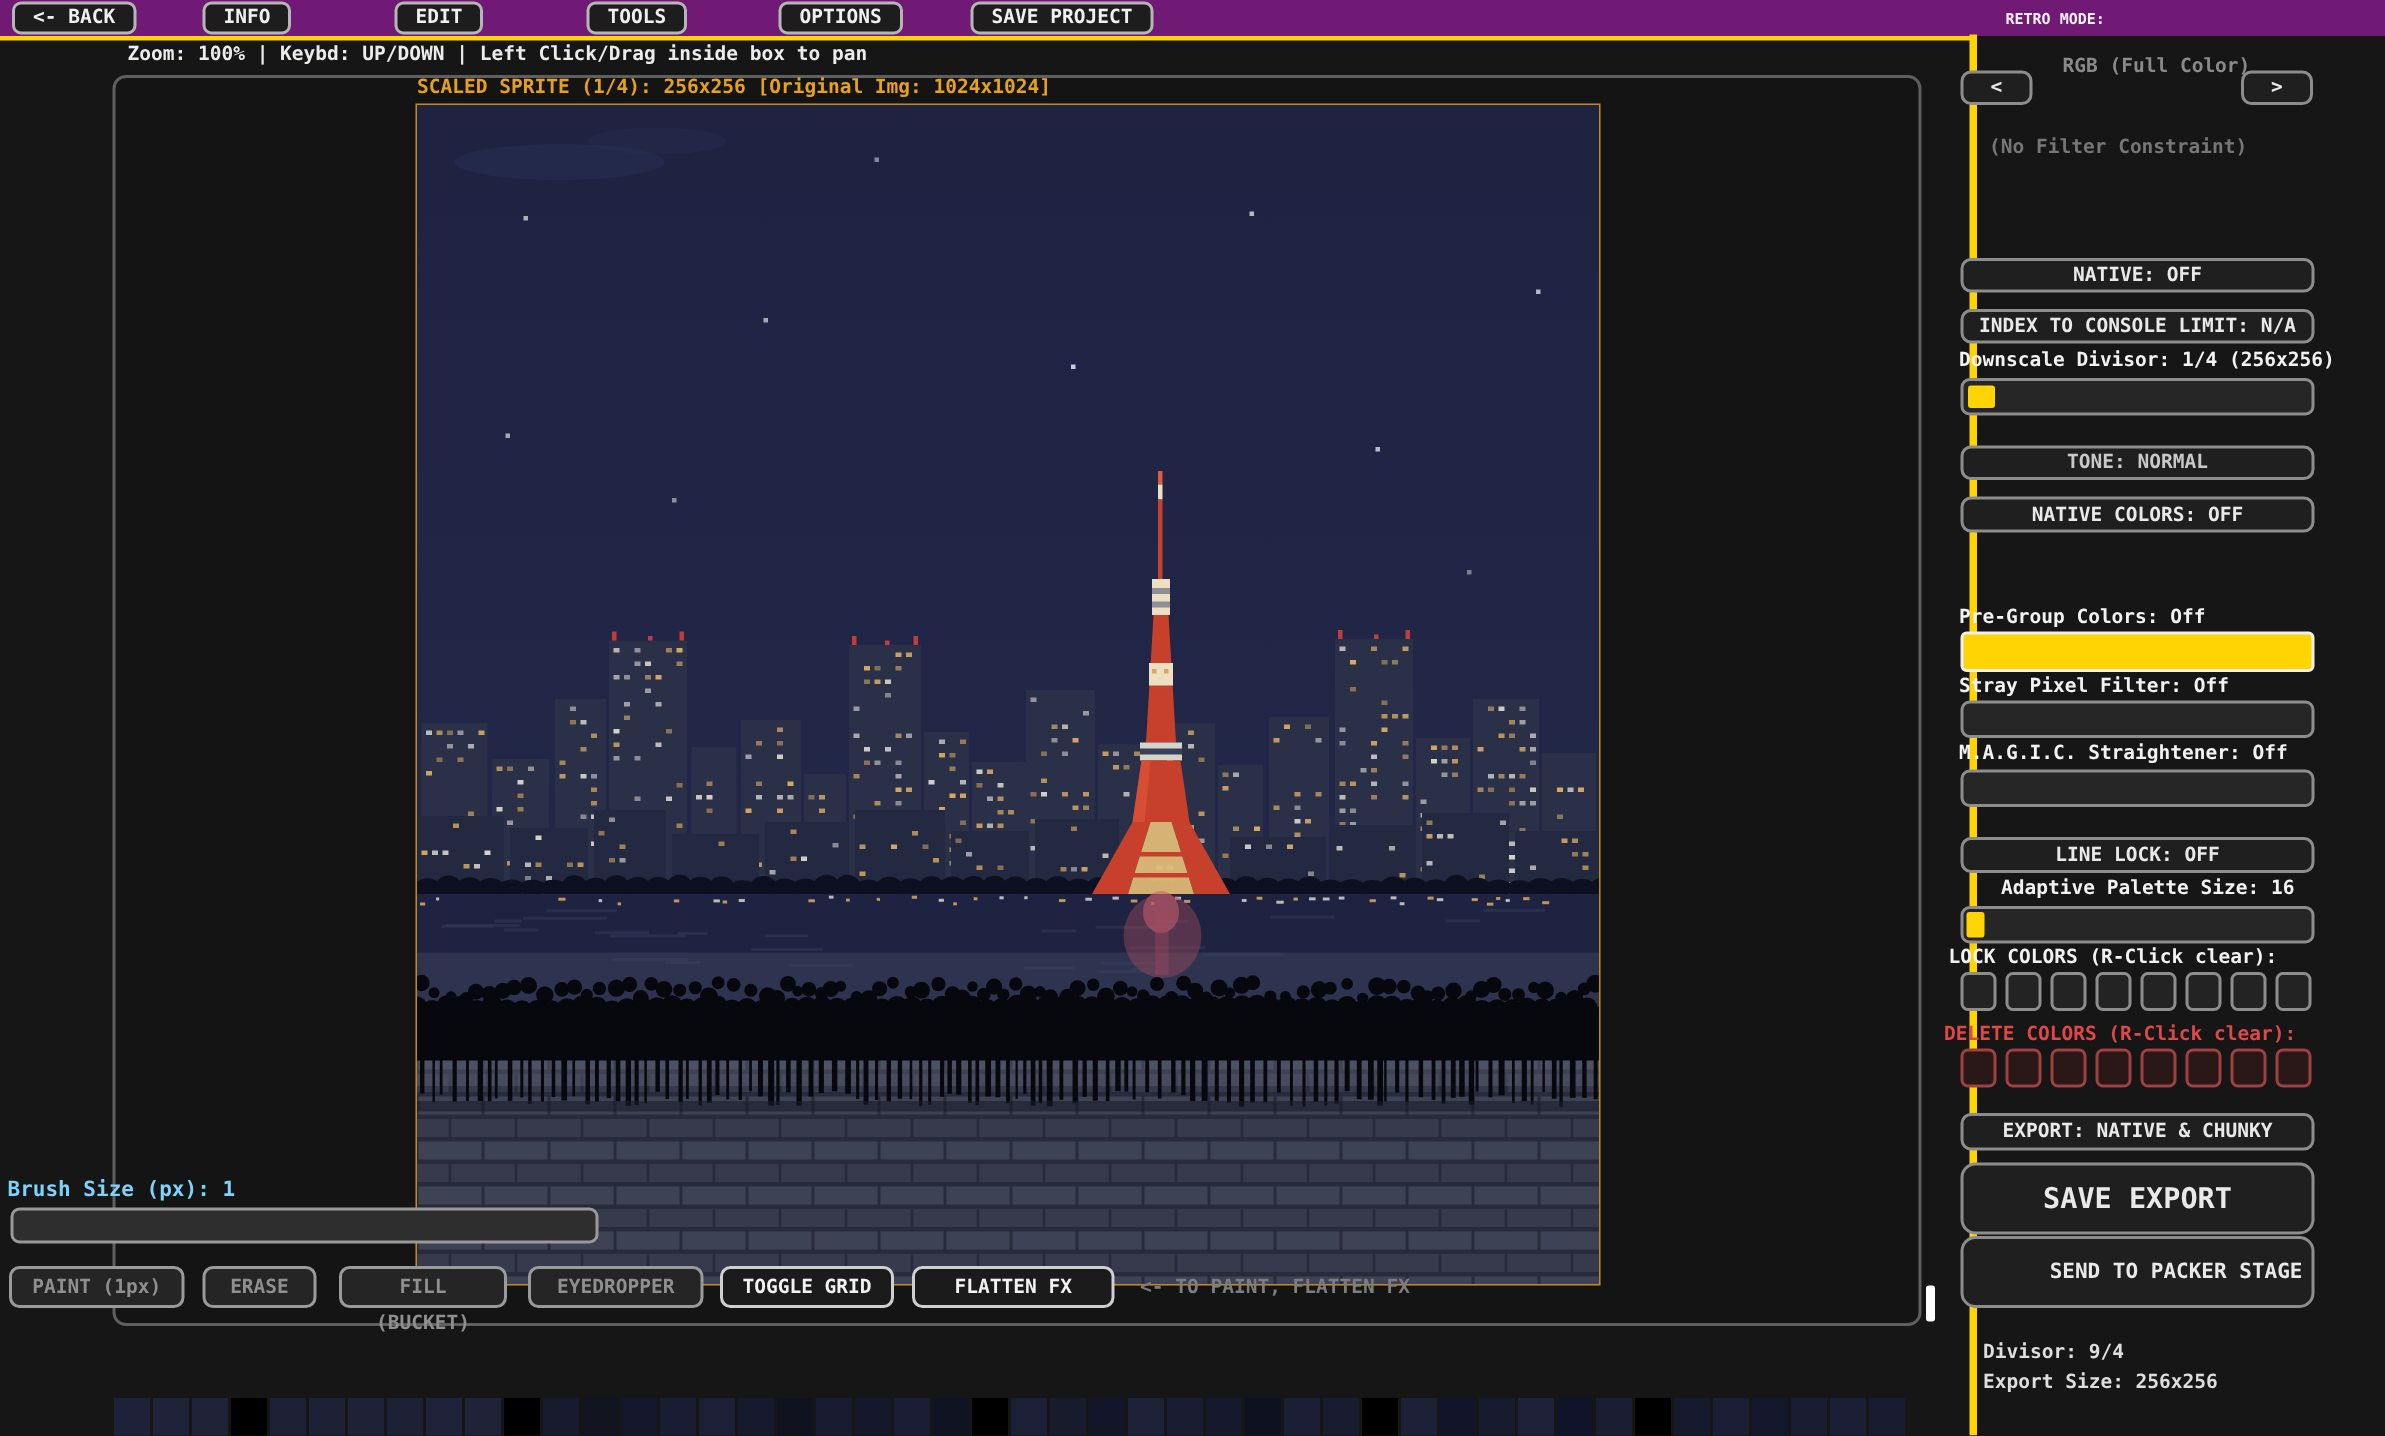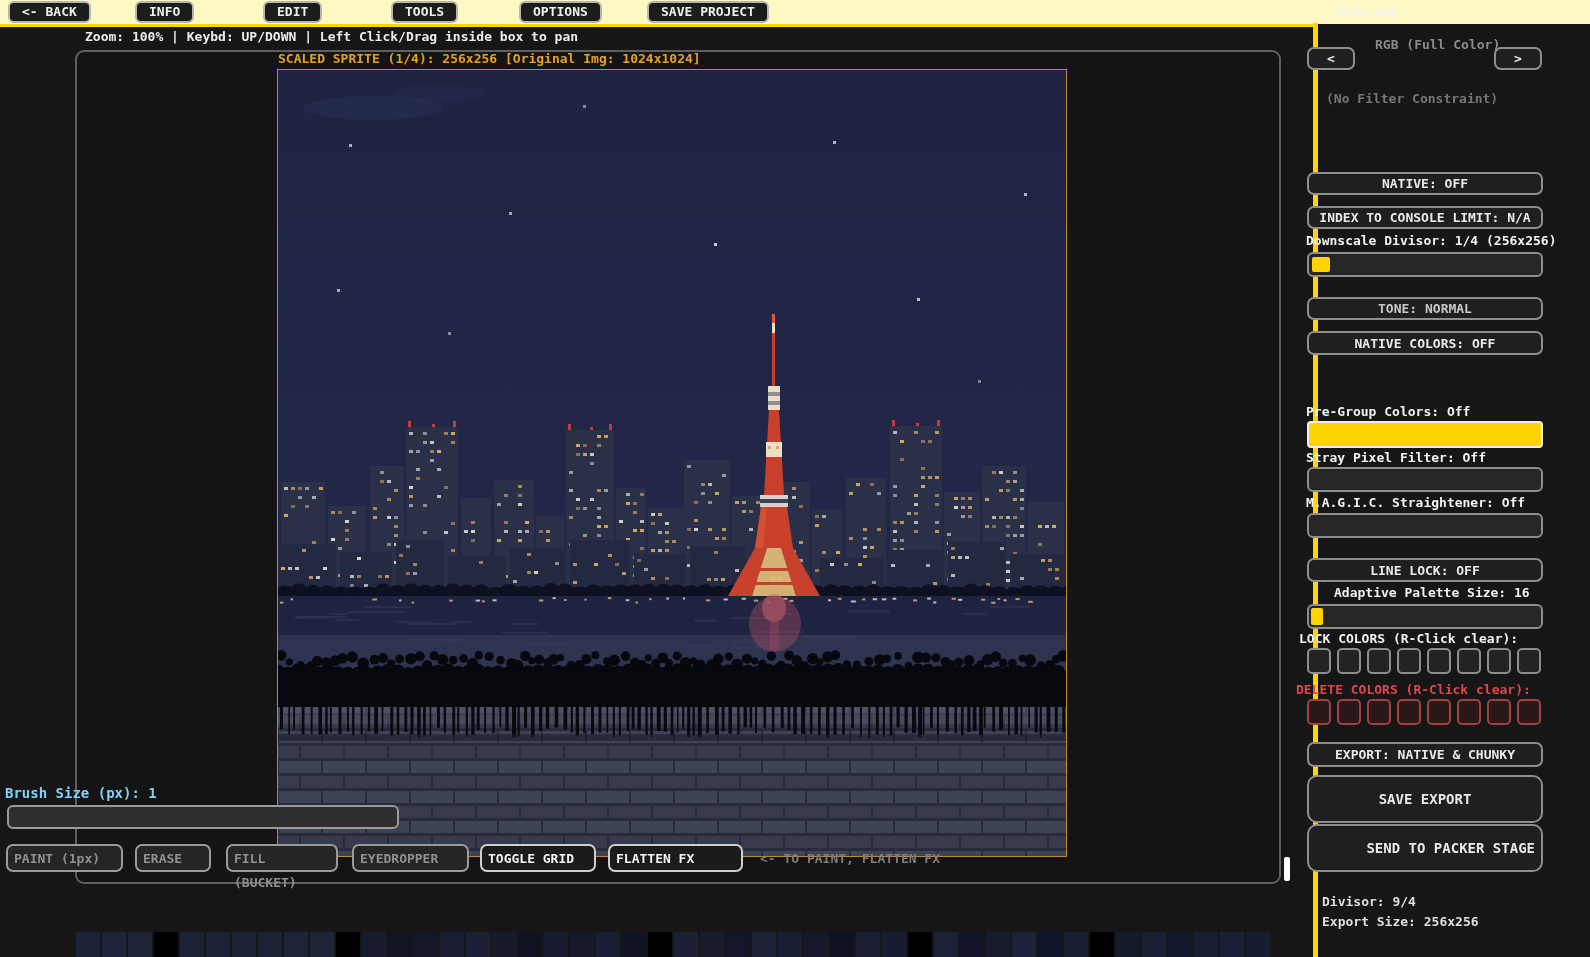--- a/index.html
+++ b/index.html
@@ -1,40 +1,40 @@
 <!DOCTYPE html>
 <html><head>
 <meta charset="utf-8">
 <style>
   html,body{margin:0;padding:0;}
   body{width:1590px;height:957px;background:#161616;overflow:hidden;position:relative;
        font-family:"DejaVu Sans Mono",monospace;}
   
-  #menu-bar{position:absolute;left:0;top:0;width:1590px;height:24px;background:#fef9c3;}
+  #menu-bar{position:absolute;left:0;top:0;width:1590px;height:24px;background:#701a75;}
   .menubtn{position:absolute;top:1px;height:22px;box-sizing:border-box;background:#1d1d1d;
            border:2px solid #b5b5b5;border-radius:6px;color:#f0f0f0;
            font:bold 13px "DejaVu Sans Mono",monospace;padding:0 12px;line-height:18px;}
   #hline{position:absolute;left:0;top:24px;width:1318px;height:3px;background:#ffd400;}
   #vline{position:absolute;left:1313px;top:23px;width:5px;height:934px;background:#ffd400;}
   #infobar{position:absolute;left:85px;top:29px;color:#ececec;font:bold 13px "DejaVu Sans Mono",monospace;}
   
   #main-panel{position:absolute;left:75px;top:50px;width:1206px;height:834px;box-sizing:border-box;
               border:2px solid #5f5f5f;border-radius:9px;background:#141414;}
   #sprite-title{position:absolute;left:278px;top:51px;color:#e8a11c;font:bold 13px "DejaVu Sans Mono",monospace;}
   #sprite-canvas{position:absolute;left:277px;top:69px;width:788px;height:786px;
                  border:1px solid #c08a1e;background:#212645;}
   #sprite-canvas svg{display:block;}
   
   #brush-label{position:absolute;left:5px;top:785px;color:#7dd3fc;font:bold 14px "DejaVu Sans Mono",monospace;}
   #brush-slider{position:absolute;left:7px;top:805px;width:388px;height:20px;background:#2e2e2e;
                 border:2px solid #999;border-radius:6px;}
   
   .toolbtn{position:absolute;top:844px;height:28px;box-sizing:border-box;background:#252525;
            border:2px solid #9a9a9a;border-radius:7px;color:#8f8f8f;
-           font:bold 13px "DejaVu Sans Mono",monospace;line-height:24px;text-align:left;}
+           font:bold 13px "DejaVu Sans Mono",monospace;line-height:24px;text-align:center;}
   .toolbtn.on{background:#1b1b1b;border-color:#cfcfcf;color:#f2f2f2;}
   #tool-hint{position:absolute;left:760px;top:851px;color:#7d7d7d;font:bold 13px "DejaVu Sans Mono",monospace;}
   #scroll-thumb{position:absolute;left:1284px;top:857px;width:6px;height:24px;background:#fff;border-radius:2px;}
   
   #palette-strip{position:absolute;left:76px;top:932px;width:1214px;height:30px;}
   .pswatch{position:absolute;top:0;width:24px;height:30px;}
   
   .sb-label{position:absolute;color:#f2f2f2;font:bold 13px "DejaVu Sans Mono",monospace;}
   .sb-dim{position:absolute;color:#8a8a8a;font:bold 13px "DejaVu Sans Mono",monospace;}
   .sbtn{position:absolute;left:1307px;width:236px;box-sizing:border-box;background:#1f1f1f;
@@ -1125,21 +1125,21 @@
     <div class="cswatch del" style="left: 1337px; top: 699px;"></div>
     <div class="cswatch del" style="left: 1367px; top: 699px;"></div>
     <div class="cswatch del" style="left: 1397px; top: 699px;"></div>
     <div class="cswatch del" style="left: 1427px; top: 699px;"></div>
     <div class="cswatch del" style="left: 1457px; top: 699px;"></div>
     <div class="cswatch del" style="left: 1487px; top: 699px;"></div>
     <div class="cswatch del" style="left: 1517px; top: 699px;"></div>
   </div>
 
 <button class="sbtn" style="top:742px;height:25px;">EXPORT: NATIVE &amp; CHUNKY</button>
-<button class="sbtn" style="top:775px;height:48px;font-size:14px;border-radius:10px;">SAVE EXPORT</button>
+<button class="sbtn" style="top:775px;height:48px;font-size:19px;border-radius:10px;">SAVE EXPORT</button>
 <button class="sbtn" style="top:824px;height:48px;font-size:14px;border-radius:10px;text-align:right;">SEND TO PACKER STAGE</button>
 <div class="sb-label" style="left:1322px;top:894px;color:#dedede;">Divisor: 9/4</div>
 <div class="sb-label" style="left:1322px;top:914px;color:#dedede;">Export Size: 256x256</div>
 
 <button class="toolbtn" style="left: 6px; width: 117px;">PAINT (1px)</button>
 <button class="toolbtn" style="left: 135px; width: 76px;">ERASE</button>
 <button class="toolbtn" style="left: 226px; width: 112px;">FILL (BUCKET)</button>
 <button class="toolbtn" style="left: 352px; width: 117px;">EYEDROPPER</button>
 <button class="toolbtn on" style="left: 480px; width: 116px;">TOGGLE GRID</button>
 <button class="toolbtn on" style="left: 608px; width: 135px;">FLATTEN FX</button>

